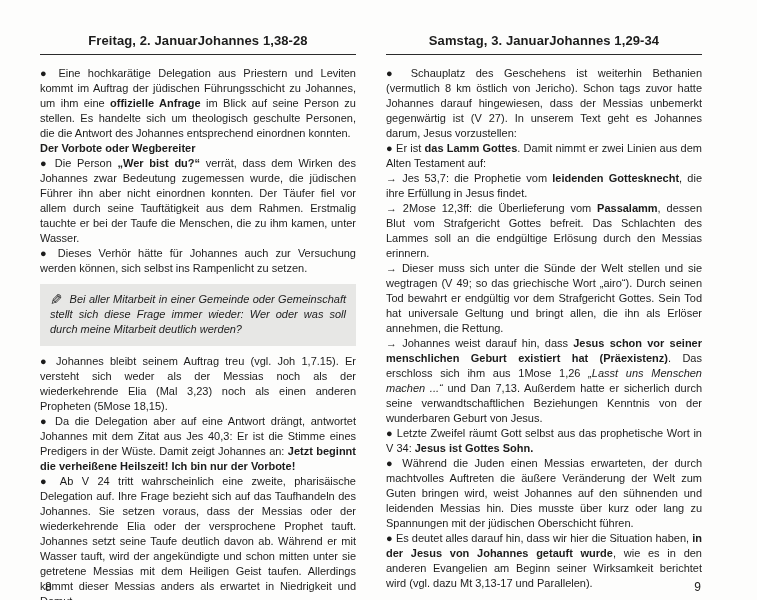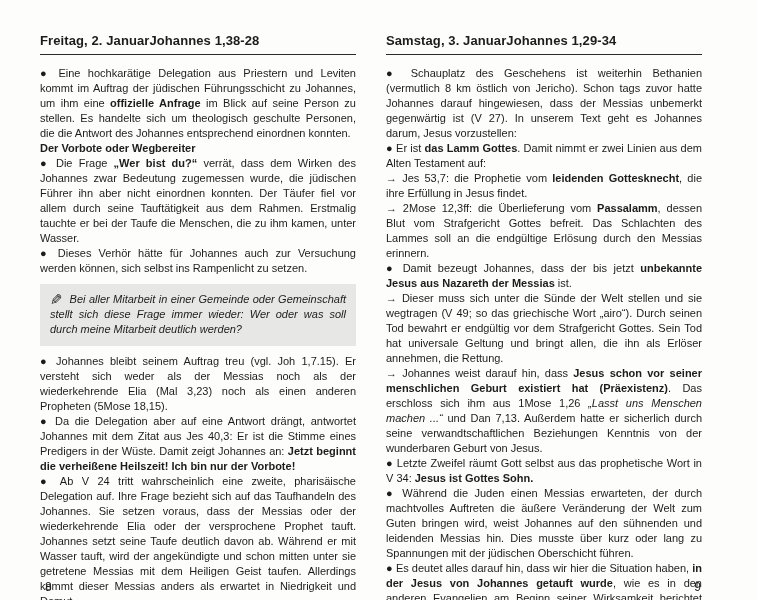--- a/index.html
+++ b/index.html
@@ -8,21 +8,21 @@
     background:#fdfdfc;
     color:#1c1c1c;
     font-family:"Liberation Sans", sans-serif;
     overflow:hidden;
   }
   .spread { display:flex; width:757px; height:600px; }
   .page { position:relative; height:600px; }
   .page.left  { width:316px; margin-left:40px; }
   .page.right { width:316px; margin-left:30px; }
   .pageheader {
-    display:flex; justify-content:flex-start; align-items:baseline;
+    display:flex; justify-content:center; align-items:baseline;
     padding-top:33px;
     font-weight:bold; font-size:13px; letter-spacing:0.1px;
     white-space:nowrap;
   }
   .rule { border:none; border-top:1.4px solid #2b2b2b; margin-top:6px; margin-bottom:11px; }
   .bodytext {
     font-size:11px; line-height:15px;
     text-align:justify;
     hyphens:auto; -webkit-hyphens:auto;
   }
@@ -56,42 +56,41 @@
 
   <section class="page left">
     <header class="pageheader">
       <span>Freitag, 2. Januar</span>
       <span>Johannes 1,38-28</span>
     </header>
     <hr class="rule">
     <div class="bodytext">
         <div class="block para"><span>● Eine hochkarätige Delegation aus Priestern und Leviten kommt im Auftrag der jüdischen Führungsschicht zu Johannes, um ihm eine </span><span class="b">offizielle Anfrage</span><span> im Blick auf seine Person zu stellen. Es handelte sich um theologisch geschulte Personen, die die Antwort des Johannes entsprechend einordnen konnten.</span></div>
         <div class="block heading"><span class="b">Der Vorbote oder Wegbereiter</span></div>
-        <div class="block para"><span>● Die Frage </span><span class="b">„Wer bist du?“</span><span> verrät, dass dem Wirken des Johannes zwar Bedeutung zugemessen wurde, die jüdischen Führer ihn aber nicht einordnen konnten. Der Täufer fiel vor allem durch seine Tauftätigkeit aus dem Rahmen. Erstmalig tauchte er bei der Taufe die Menschen, die zu ihm kamen, unter Wasser.</span></div>
+        <div class="block para"><span>● Die Person </span><span class="b">„Wer bist du?“</span><span> verrät, dass dem Wirken des Johannes zwar Bedeutung zugemessen wurde, die jüdischen Führer ihn aber nicht einordnen konnten. Der Täufer fiel vor allem durch seine Tauftätigkeit aus dem Rahmen. Erstmalig tauchte er bei der Taufe die Menschen, die zu ihm kamen, unter Wasser.</span></div>
         <div class="block para"><span>● Dieses Verhör hätte für Johannes auch zur Versuchung werden können, sich selbst ins Rampenlicht zu setzen.</span></div>
         <div class="block box"><span class="pencil">✎</span><span class="i">Bei aller Mitarbeit in einer Gemeinde oder Gemeinschaft stellt sich diese Frage immer wieder: Wer oder was soll durch meine Mitarbeit deutlich werden?</span></div>
         <div class="block para"><span>● Johannes bleibt seinem Auftrag treu (vgl. Joh 1,7.15). Er versteht sich weder als der Messias noch als der wiederkehrende Elia (Mal 3,23) noch als einen anderen Propheten (5Mose 18,15).</span></div>
         <div class="block para"><span>● Da die Delegation aber auf eine Antwort drängt, antwortet Johannes mit dem Zitat aus Jes 40,3: Er ist die Stimme eines Predigers in der Wüste. Damit zeigt Johannes an: </span><span class="b">Jetzt beginnt die verheißene Heilszeit! Ich bin nur der Vorbote!</span></div>
         <div class="block para"><span>● Ab V 24 tritt wahrscheinlich eine zweite, pharisäische Delegation auf. Ihre Frage bezieht sich auf das Taufhandeln des Johannes. Sie setzen voraus, dass der Messias oder der wiederkehrende Elia oder der versprochene Prophet tauft. Johannes setzt seine Taufe deutlich davon ab. Während er mit Wasser tauft, wird der angekündigte und schon mitten unter sie getretene Messias mit dem Heiligen Geist taufen. Allerdings kommt dieser Messias anders als erwartet in Niedrigkeit und Demut</span></div>
       </div>
     <div class="pagenum">8</div>
   </section>
 
   <section class="page right">
     <header class="pageheader">
       <span>Samstag, 3. Januar</span>
       <span>Johannes 1,29-34</span>
     </header>
     <hr class="rule">
     <div class="bodytext">
         <div class="block para"><span>● Schauplatz des Geschehens ist weiterhin Bethanien (vermutlich 8 km östlich von Jericho). Schon tags zuvor hatte Johannes darauf hingewiesen, dass der Messias unbemerkt gegenwärtig ist (V 27). In unserem Text geht es Johannes darum, Jesus vorzustellen:</span></div>
         <div class="block para"><span>● Er ist </span><span class="b">das Lamm Gottes</span><span>. Damit nimmt er zwei Linien aus dem Alten Testament auf:</span></div>
         <div class="block para"><span>→ Jes 53,7: die Prophetie vom </span><span class="b">leidenden Gottesknecht</span><span>, die ihre Erfüllung in Jesus findet.</span></div>
         <div class="block para"><span>→ 2Mose 12,3ff: die Überlieferung vom </span><span class="b">Passalamm</span><span>, dessen Blut vom Strafgericht Gottes befreit. Das Schlachten des Lammes soll an die endgültige Erlösung durch den Messias erinnern.</span></div>
-        <div class="block para"><span>● Damit bezeugt Johannes, dass der bis jetzt </span><span class="b">unbekannte Jesus aus Nazareth der Messias</span><span> ist.</span></div>
         <div class="block para"><span>→ Dieser muss sich unter die Sünde der Welt stellen und sie wegtragen (V 49; so das griechische Wort „airo“). Durch seinen Tod bewahrt er endgültig vor dem Strafgericht Gottes. Sein Tod hat universale Geltung und bringt allen, die ihn als Erlöser annehmen, die Rettung.</span></div>
         <div class="block para"><span>→ Johannes weist darauf hin, dass </span><span class="b">Jesus schon vor seiner menschlichen Geburt existiert hat (Präexistenz)</span><span>. Das erschloss sich ihm aus 1Mose 1,26 </span><span class="i">„Lasst uns Menschen machen ...“</span><span> und Dan 7,13. Außerdem hatte er sicherlich durch seine verwandtschaftlichen Beziehungen Kenntnis von der wunderbaren Geburt von Jesus.</span></div>
         <div class="block para"><span>● Letzte Zweifel räumt Gott selbst aus das prophetische Wort in V 34: </span><span class="b">Jesus ist Gottes Sohn.</span></div>
         <div class="block para"><span>● Während die Juden einen Messias erwarteten, der durch machtvolles Auftreten die äußere Veränderung der Welt zum Guten bringen wird, weist Johannes auf den sühnenden und leidenden Messias hin. Dies musste über kurz oder lang zu Spannungen mit der jüdischen Oberschicht führen.</span></div>
         <div class="block para"><span>● Es deutet alles darauf hin, dass wir hier die Situation haben, </span><span class="b">in der Jesus von Johannes getauft wurde</span><span>, wie es in den anderen Evangelien am Beginn seiner Wirksamkeit berichtet wird (vgl. dazu Mt 3,13-17 und Parallelen).</span></div>
       </div>
     <div class="pagenum">9</div>
   </section>
 
 </div>

